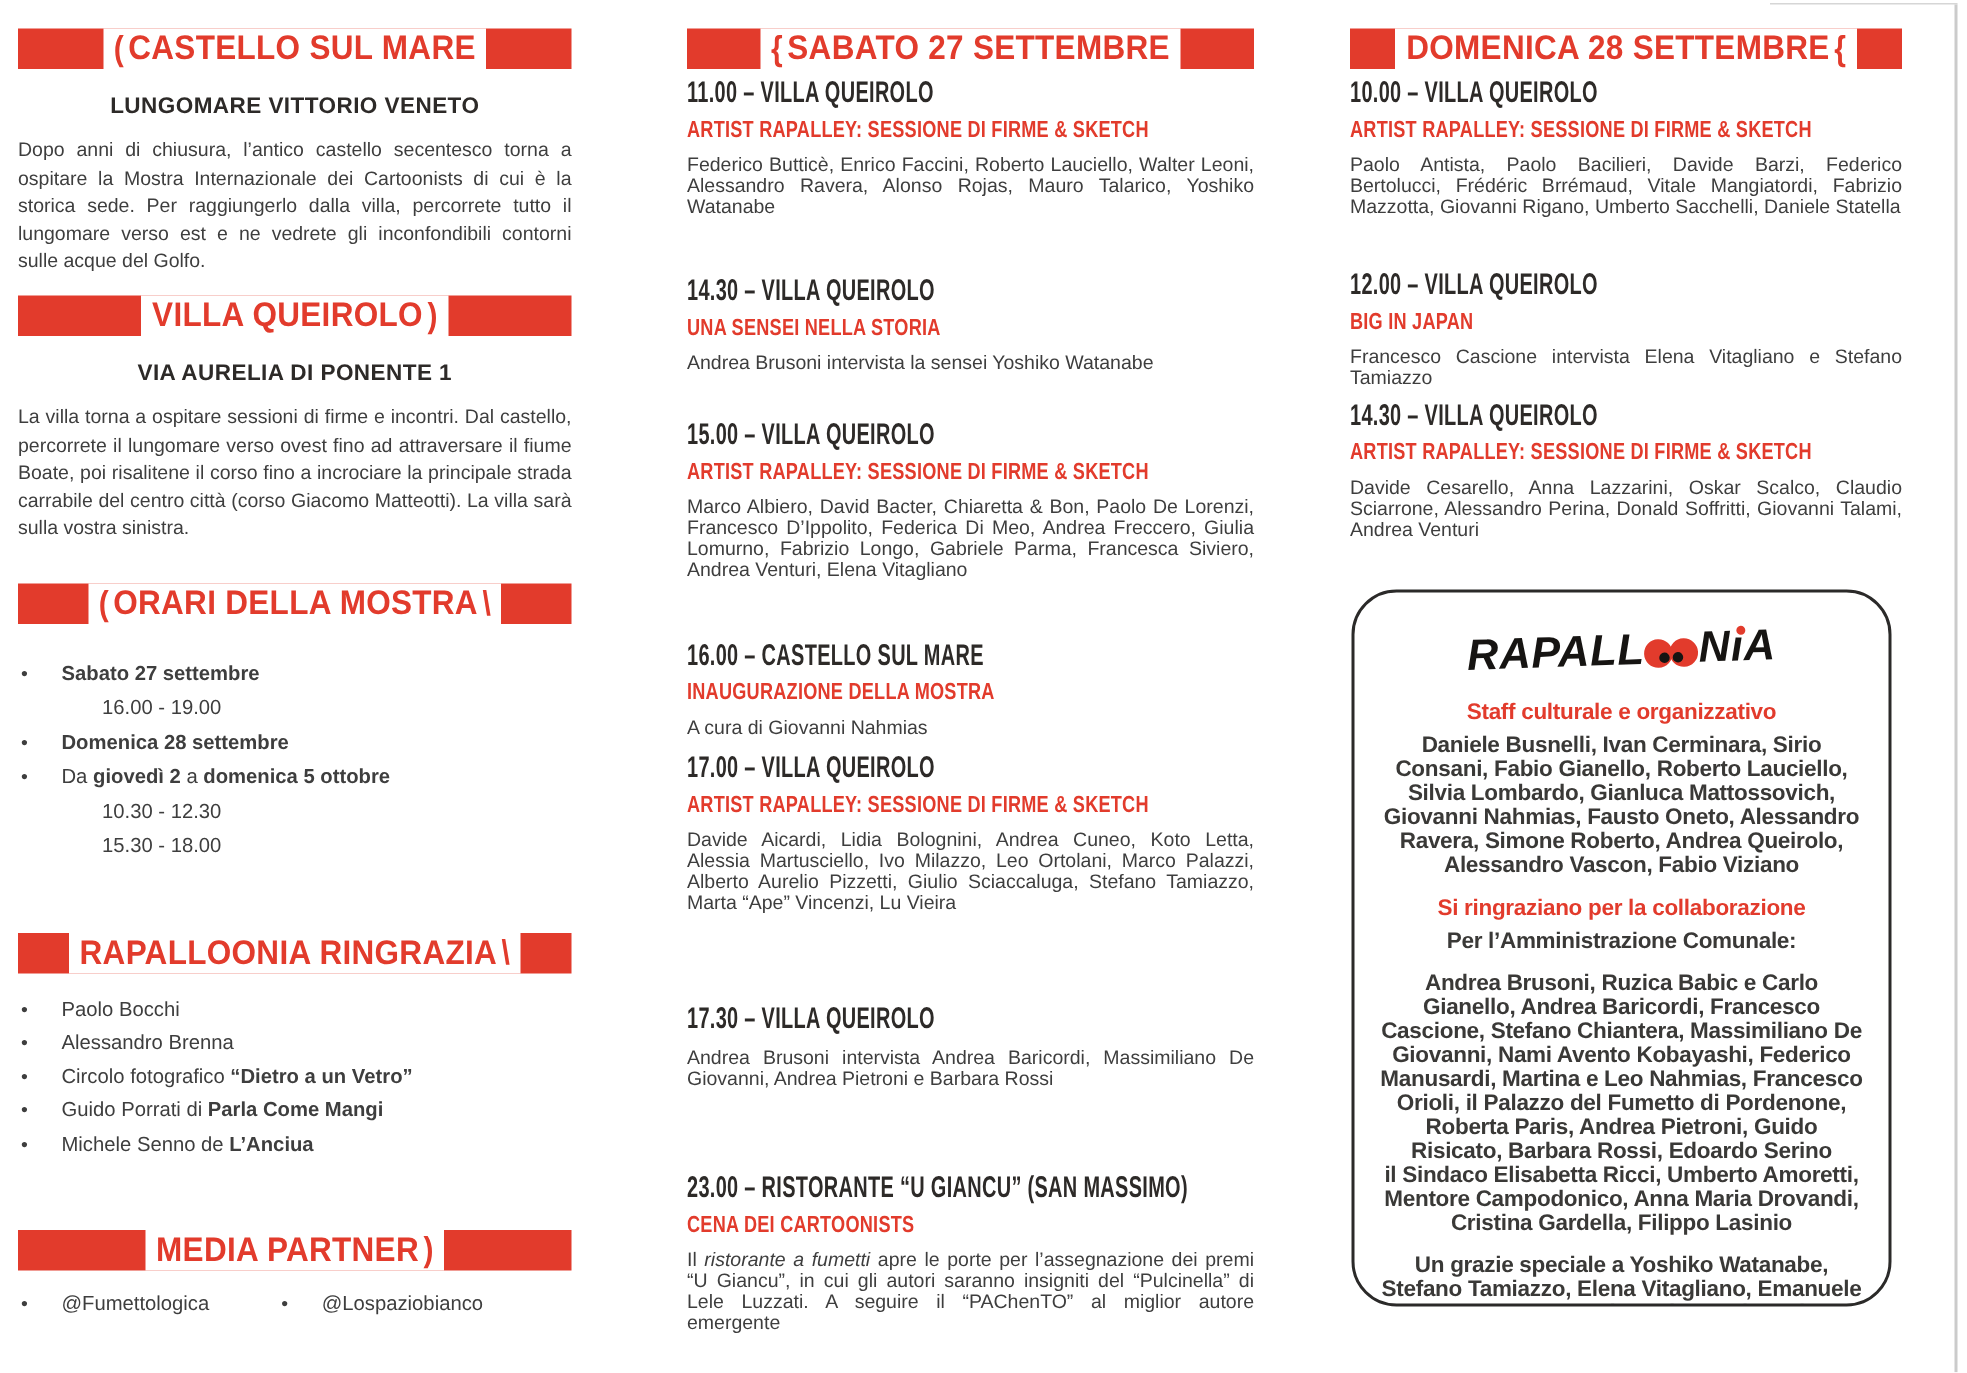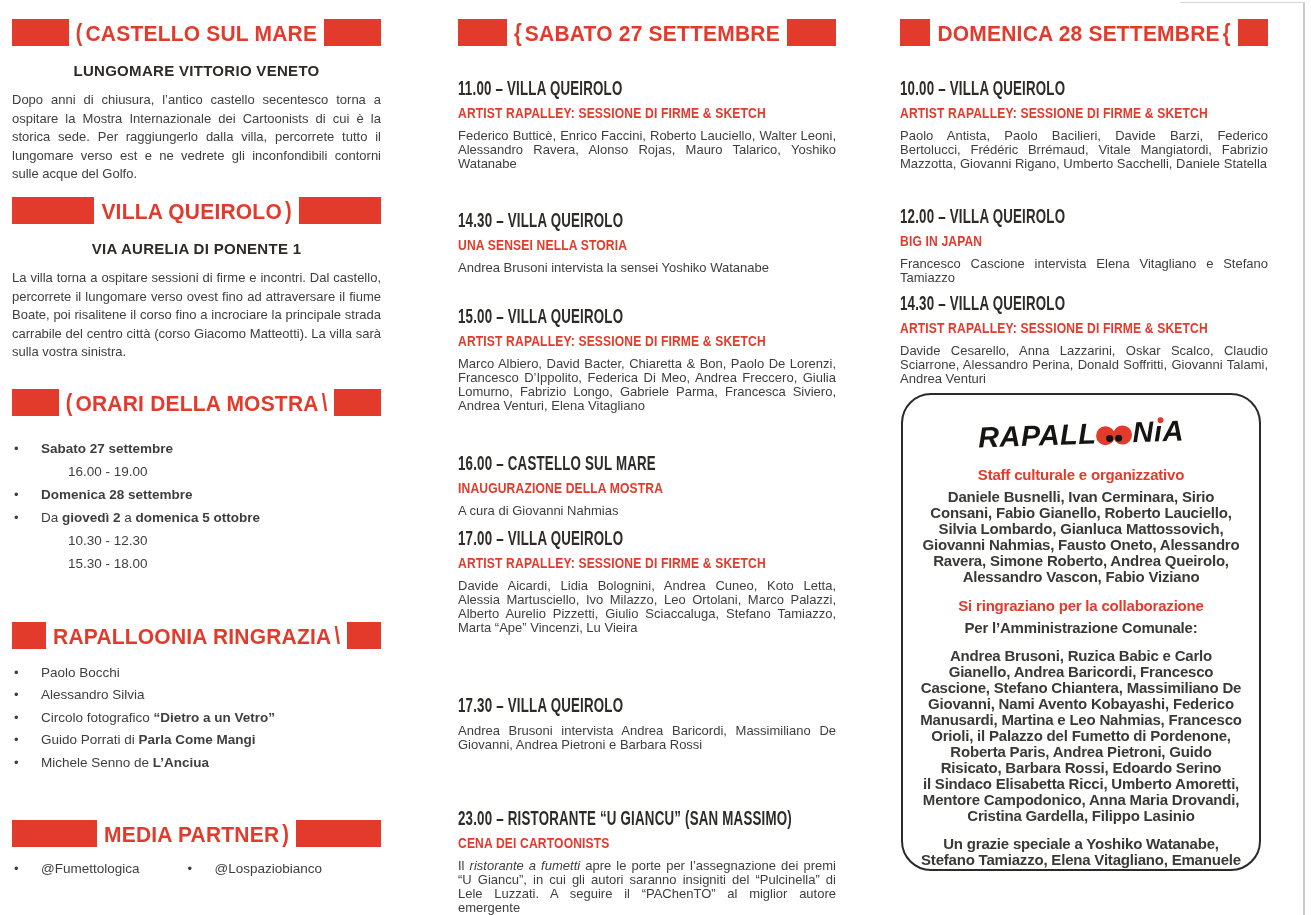--- a/index.html
+++ b/index.html
@@ -43,21 +43,21 @@
   .nm-item{position:relative;padding-left:29px;font-size:13.5px;line-height:22.4px;color:var(--body);}
   .nm-item::before{content:"•";position:absolute;left:2px;top:0;font-size:13px;color:var(--body);}
 
   
   .partners{margin-top:14px;display:flex;}
   .partner{position:relative;padding-left:29px;font-size:13.5px;color:var(--body);}
   .partner::before{content:"•";position:absolute;left:2px;top:0;font-size:13px;color:var(--body);}
   .partner + .partner{margin-left:46px;}
 
   
-  .event{position:absolute;left:0;right:0;margin-top:26px;}
+  .event{position:absolute;left:0;right:0;}
   .ev-heading{height:19px;}
   .ev-heading .sq{
     display:inline-block;transform:scaleX(.7) scaleY(1.05);transform-origin:0 50%;
     font-weight:bold;font-size:19px;line-height:19px;color:var(--ink);white-space:nowrap;letter-spacing:.3px;
   }
   .ev-topic{margin-top:6px;height:16px;}
   .ev-topic .sq{
     display:inline-block;transform:scaleX(.78);transform-origin:0 50%;
     font-weight:bold;font-size:15.5px;line-height:16px;color:var(--red);white-space:nowrap;letter-spacing:.2px;
   }
@@ -136,21 +136,21 @@
 
     <div class="sec" style="top:603px;">
       <div class="banner">
         <span class="banner-label">
           <span class="banner-title">RAPALLOONIA RINGRAZIA</span>
           <span class="banner-deco">\</span>
         </span>
       </div>
       <div class="nm-list" id="ringrazia-list">
           <div class="nm-item"><span>Paolo Bocchi</span></div>
-          <div class="nm-item"><span>Alessandro Silvia</span></div>
+          <div class="nm-item"><span>Alessandro Brenna</span></div>
           <div class="nm-item"><span>Circolo fotografico </span><span style="font-weight: bold;">“Dietro a un Vetro”</span></div>
           <div class="nm-item"><span>Guido Porrati di </span><span style="font-weight: bold;">Parla Come Mangi</span></div>
           <div class="nm-item"><span>Michele Senno de </span><span style="font-weight: bold;">L’Anciua</span></div>
         </div>
     </div>
 
     <div class="sec" style="top:801px;">
       <div class="banner">
         <span class="banner-label">
           <span class="banner-title">MEDIA PARTNER</span>

